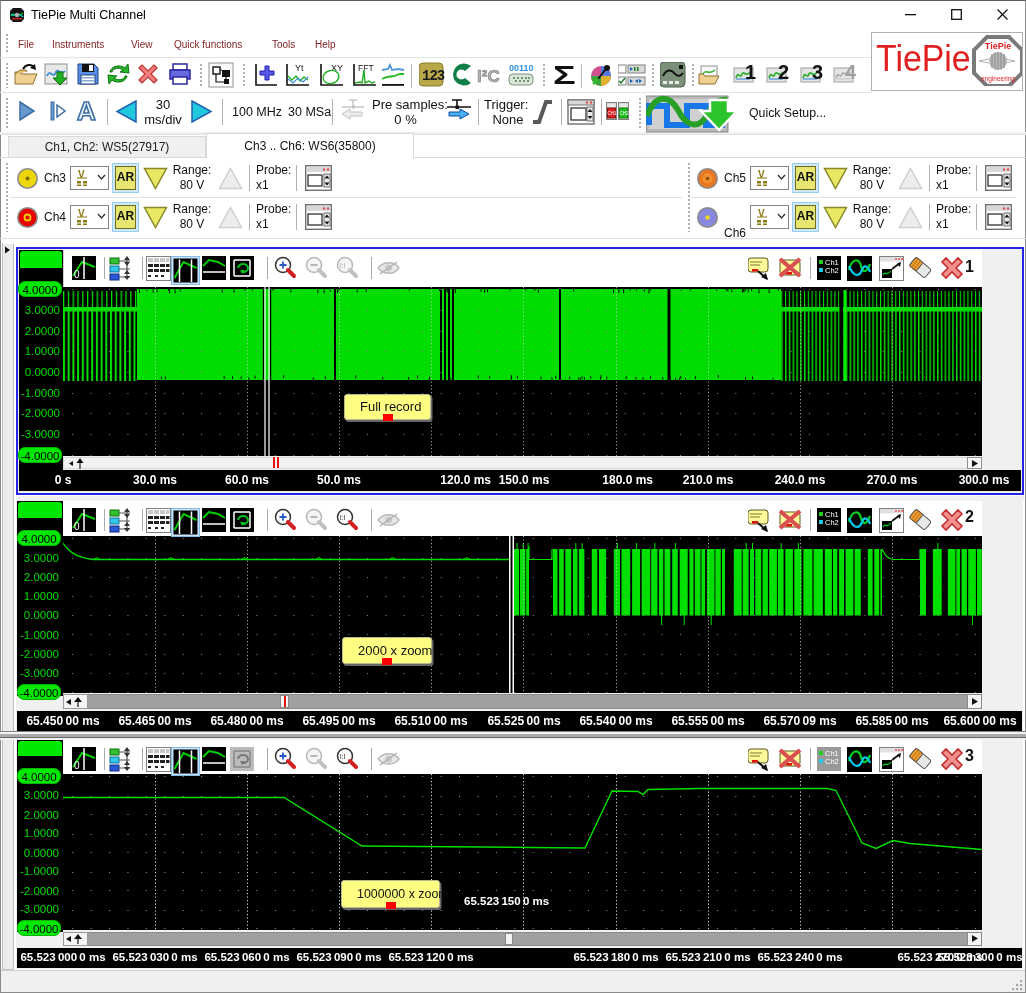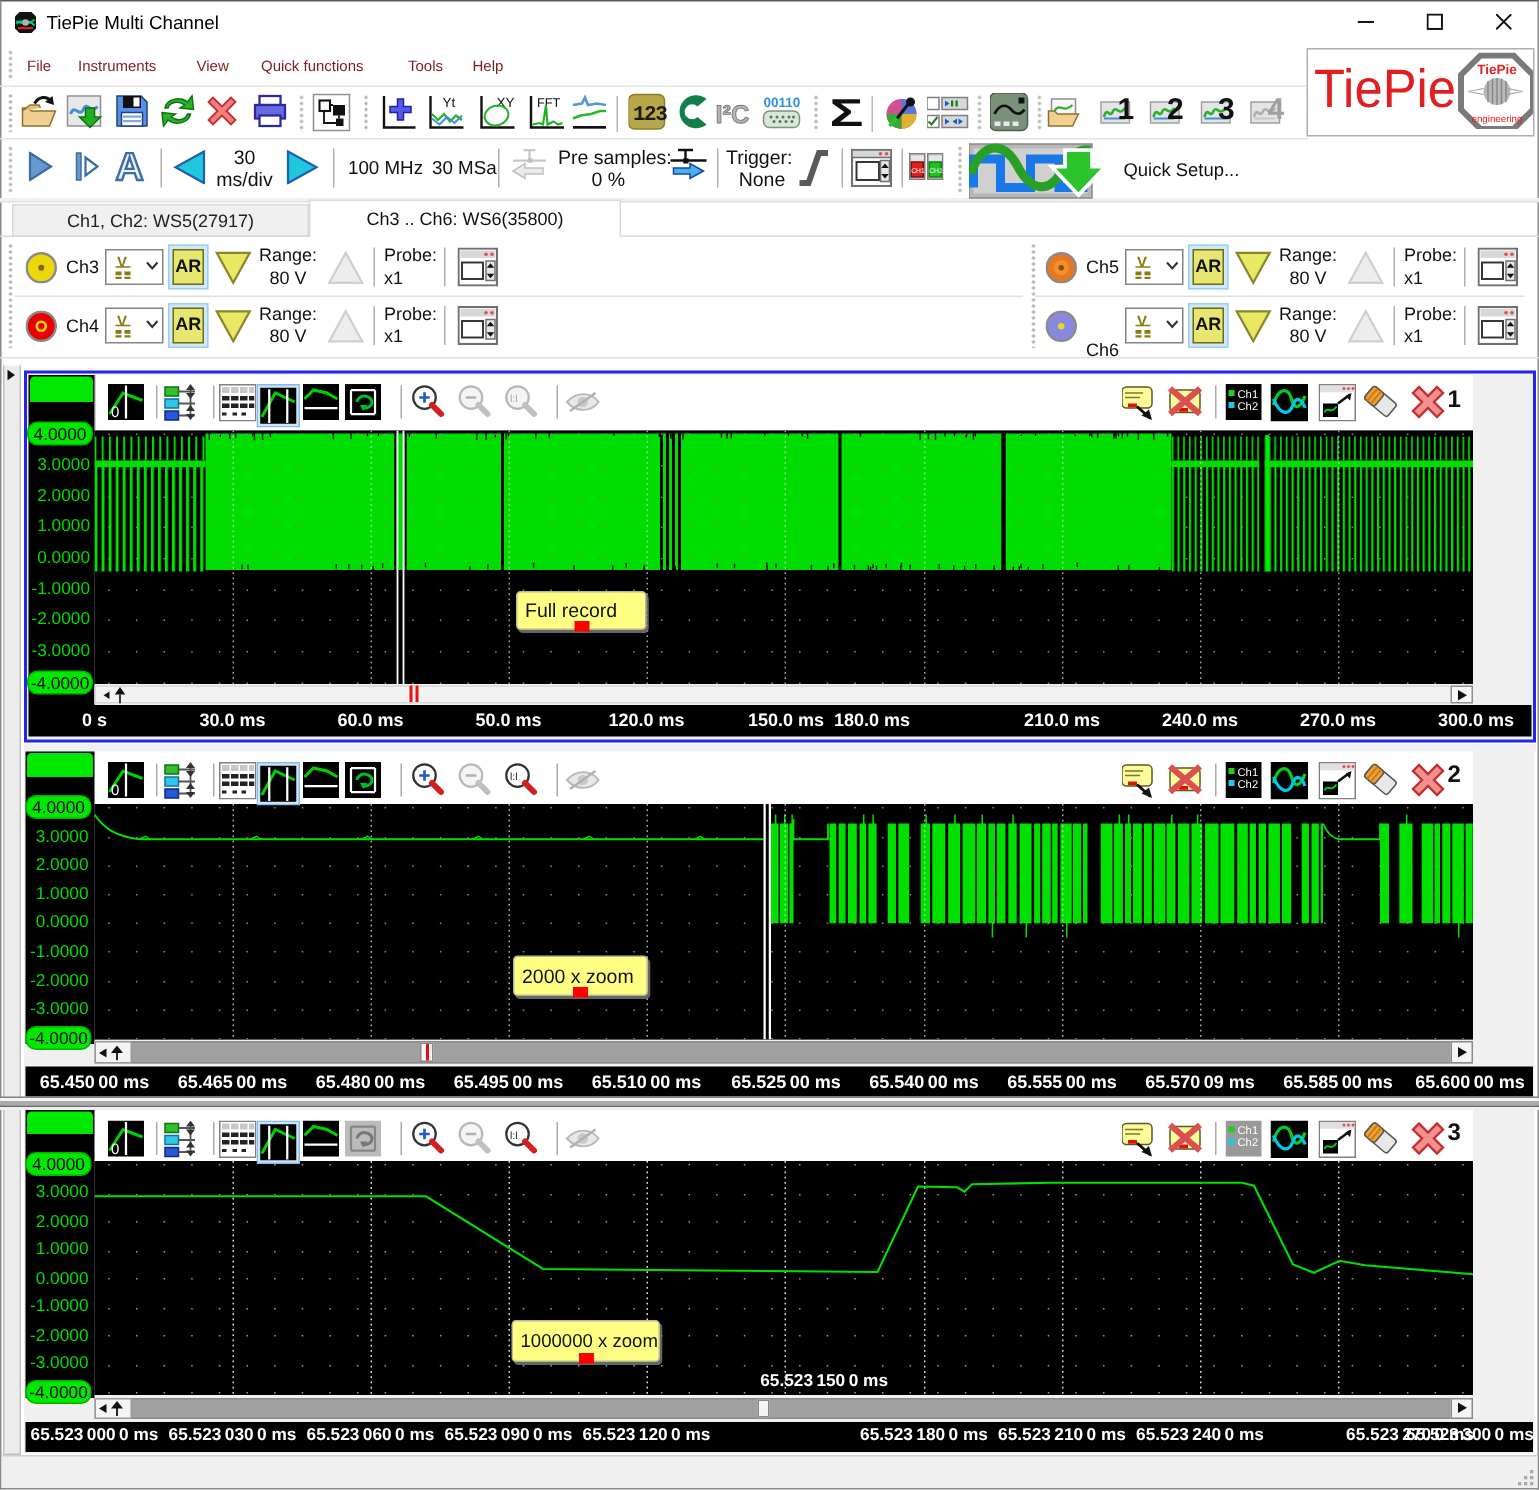--- a/index.html
+++ b/index.html
@@ -6,21 +6,21 @@
  font-family:"Liberation Sans",sans-serif;-webkit-font-smoothing:antialiased}
 .a{position:absolute}
 .grip{width:4px;background-image:radial-gradient(circle,#b0b0b0 35%,transparent 40%);
  background-size:4px 4px;background-position:0 0}
 .menu{font-size:10px;color:#7f1d1d}
 .ylab{font-size:11.5px;color:#00dc00;text-align:right;width:42px;height:14px;line-height:14px}
 .ypill{font-size:11.5px;color:#000;background:#00e800;border-radius:7px;text-align:center;
  height:16px;line-height:16px;border:1px solid #00b400}
 .xlab{font-size:12px;font-weight:bold;color:#fff;white-space:nowrap}
 .tip{background:#feff82;border:1px solid #b8b894;border-radius:3px;font-size:13px;color:#111;white-space:nowrap;
- box-shadow:1.5px 2px 0 rgba(120,120,120,.85);padding-left:5px}
+ box-shadow:1.5px 2px 0 rgba(120,120,120,.85);padding-left:15px}
 </style></head>
 <body>
 <div class="a" style="left:0;top:0;width:1026px;height:993px;background:#fff;border:1px solid #8a8a8a;border-top:1px solid #5a5a5a"></div>
 <svg class="a" style="left:10px;top:8px;" width="14" height="14" viewBox="0 0 14 14">
     <polygon points="3,0 11,0 14,3 14,11 11,14 3,14 0,11 0,3" fill="#111"></polygon>
 <path d="M1 8 C4 3,7 11,13 5" stroke="#00c000" stroke-width="1.6" fill="none"></path>
 <path d="M1 6 C5 10,8 3,13 9" stroke="#00c8d8" stroke-width="1.3" fill="none"></path>
 <rect x="2" y="10" width="10" height="1.5" fill="#d02020"></rect>
 <circle cx="7" cy="7" r="2.2" fill="#b0b0b0"></circle>
   </svg>
@@ -664,23 +664,23 @@
 <div class="a " style="left:277px;top:457px;width:1.5px;height:11px;background:#ee1010"></div>
 <div class="a " style="left:967px;top:457px;width:15px;height:12px;background:#f8f8f8;border:1px solid #909090"></div>
 <svg class="a" style="left:971px;top:460px;" width="8" height="7" viewBox="0 0 8 7">
     <polygon points="1,0 7,3.5 1,7" fill="#111"></polygon>
   </svg>
 <div class="a " style="left:19px;top:470px;width:1002px;height:21px;background:#000"></div>
 <div class="a xlab" style="left:3px;top:473px;width:120px;text-align:center">0 s</div>
 <div class="a xlab" style="left:95px;top:473px;width:120px;text-align:center">30.0 ms</div>
 <div class="a xlab" style="left:187px;top:473px;width:120px;text-align:center">60.0 ms</div>
 <div class="a xlab" style="left:279px;top:473px;width:120px;text-align:center">50.0 ms</div>
-<div class="a xlab" style="left:371px;top:473px;width:120px;text-align:center">120.0 ms</div>
+<div class="a xlab" style="left:371px;top:473px;width:120px;text-align:right">120.0 ms</div>
 <div class="a xlab" style="left:464px;top:473px;width:120px;text-align:center">150.0 ms</div>
-<div class="a xlab" style="left:556px;top:473px;width:120px;text-align:left">180.0 ms</div>
+<div class="a xlab" style="left:533px;top:473px;width:120px;text-align:right">180.0 ms</div>
 <div class="a xlab" style="left:648px;top:473px;width:120px;text-align:center">210.0 ms</div>
 <div class="a xlab" style="left:740px;top:473px;width:120px;text-align:center">240.0 ms</div>
 <div class="a xlab" style="left:832px;top:473px;width:120px;text-align:center">270.0 ms</div>
 <div class="a xlab" style="left:924px;top:473px;width:120px;text-align:center">300.0 ms</div>
 <svg class="a" style="left:72px;top:256px;" width="25" height="25" viewBox="0 0 25 25">
     <rect x="0" y="0" width="24" height="24" fill="#000"></rect>
 <path d="M1 20 L10 6 L23 11" stroke="#00d000" stroke-width="2" fill="none"></path>
 <path d="M12 1 L12 23" stroke="#fff" stroke-width="1.5"></path>
 <text x="2" y="22" font-size="10" fill="#fff">0</text>
   </svg>
@@ -1123,21 +1123,21 @@
 <div class="a " style="left:967px;top:932px;width:15px;height:14px;background:#f4f4f4;border:1px solid #888"></div>
 <svg class="a" style="left:971px;top:935px;" width="8" height="7" viewBox="0 0 8 7">
     <polygon points="1,0 7,3.5 1,7" fill="#111"></polygon>
   </svg>
 <div class="a " style="left:17px;top:948px;width:1005px;height:20px;background:#000"></div>
 <div class="a xlab" style="left:3px;top:951px;width:120px;text-align:center;font-size:11.5px">65.523 000 0 ms</div>
 <div class="a xlab" style="left:95px;top:951px;width:120px;text-align:center;font-size:11.5px">65.523 030 0 ms</div>
 <div class="a xlab" style="left:187px;top:951px;width:120px;text-align:center;font-size:11.5px">65.523 060 0 ms</div>
 <div class="a xlab" style="left:279px;top:951px;width:120px;text-align:center;font-size:11.5px">65.523 090 0 ms</div>
 <div class="a xlab" style="left:371px;top:951px;width:120px;text-align:center;font-size:11.5px">65.523 120 0 ms</div>
-<div class="a xlab" style="left:464px;top:915px;width:128px;text-align:right;font-size:11.5px">65.523 150 0 ms</div>
+<div class="a xlab" style="left:464px;top:895px;width:128px;text-align:left;font-size:11.5px">65.523 150 0 ms</div>
 <div class="a xlab" style="left:556px;top:951px;width:120px;text-align:center;font-size:11.5px">65.523 180 0 ms</div>
 <div class="a xlab" style="left:648px;top:951px;width:120px;text-align:center;font-size:11.5px">65.523 210 0 ms</div>
 <div class="a xlab" style="left:740px;top:951px;width:120px;text-align:center;font-size:11.5px">65.523 240 0 ms</div>
 <div class="a xlab" style="left:880px;top:951px;width:120px;text-align:center;font-size:11.5px">65.523 270 0 ms</div>
 <div class="a xlab" style="left:920px;top:951px;width:120px;text-align:center;font-size:11.5px">65.523 300 0 ms</div>
 <svg class="a" style="left:72px;top:747px;" width="25" height="25" viewBox="0 0 25 25">
     <rect x="0" y="0" width="24" height="24" fill="#000"></rect>
 <path d="M1 20 L10 6 L23 11" stroke="#00d000" stroke-width="2" fill="none"></path>
 <path d="M12 1 L12 23" stroke="#fff" stroke-width="1.5"></path>
 <text x="2" y="22" font-size="10" fill="#fff">0</text>

